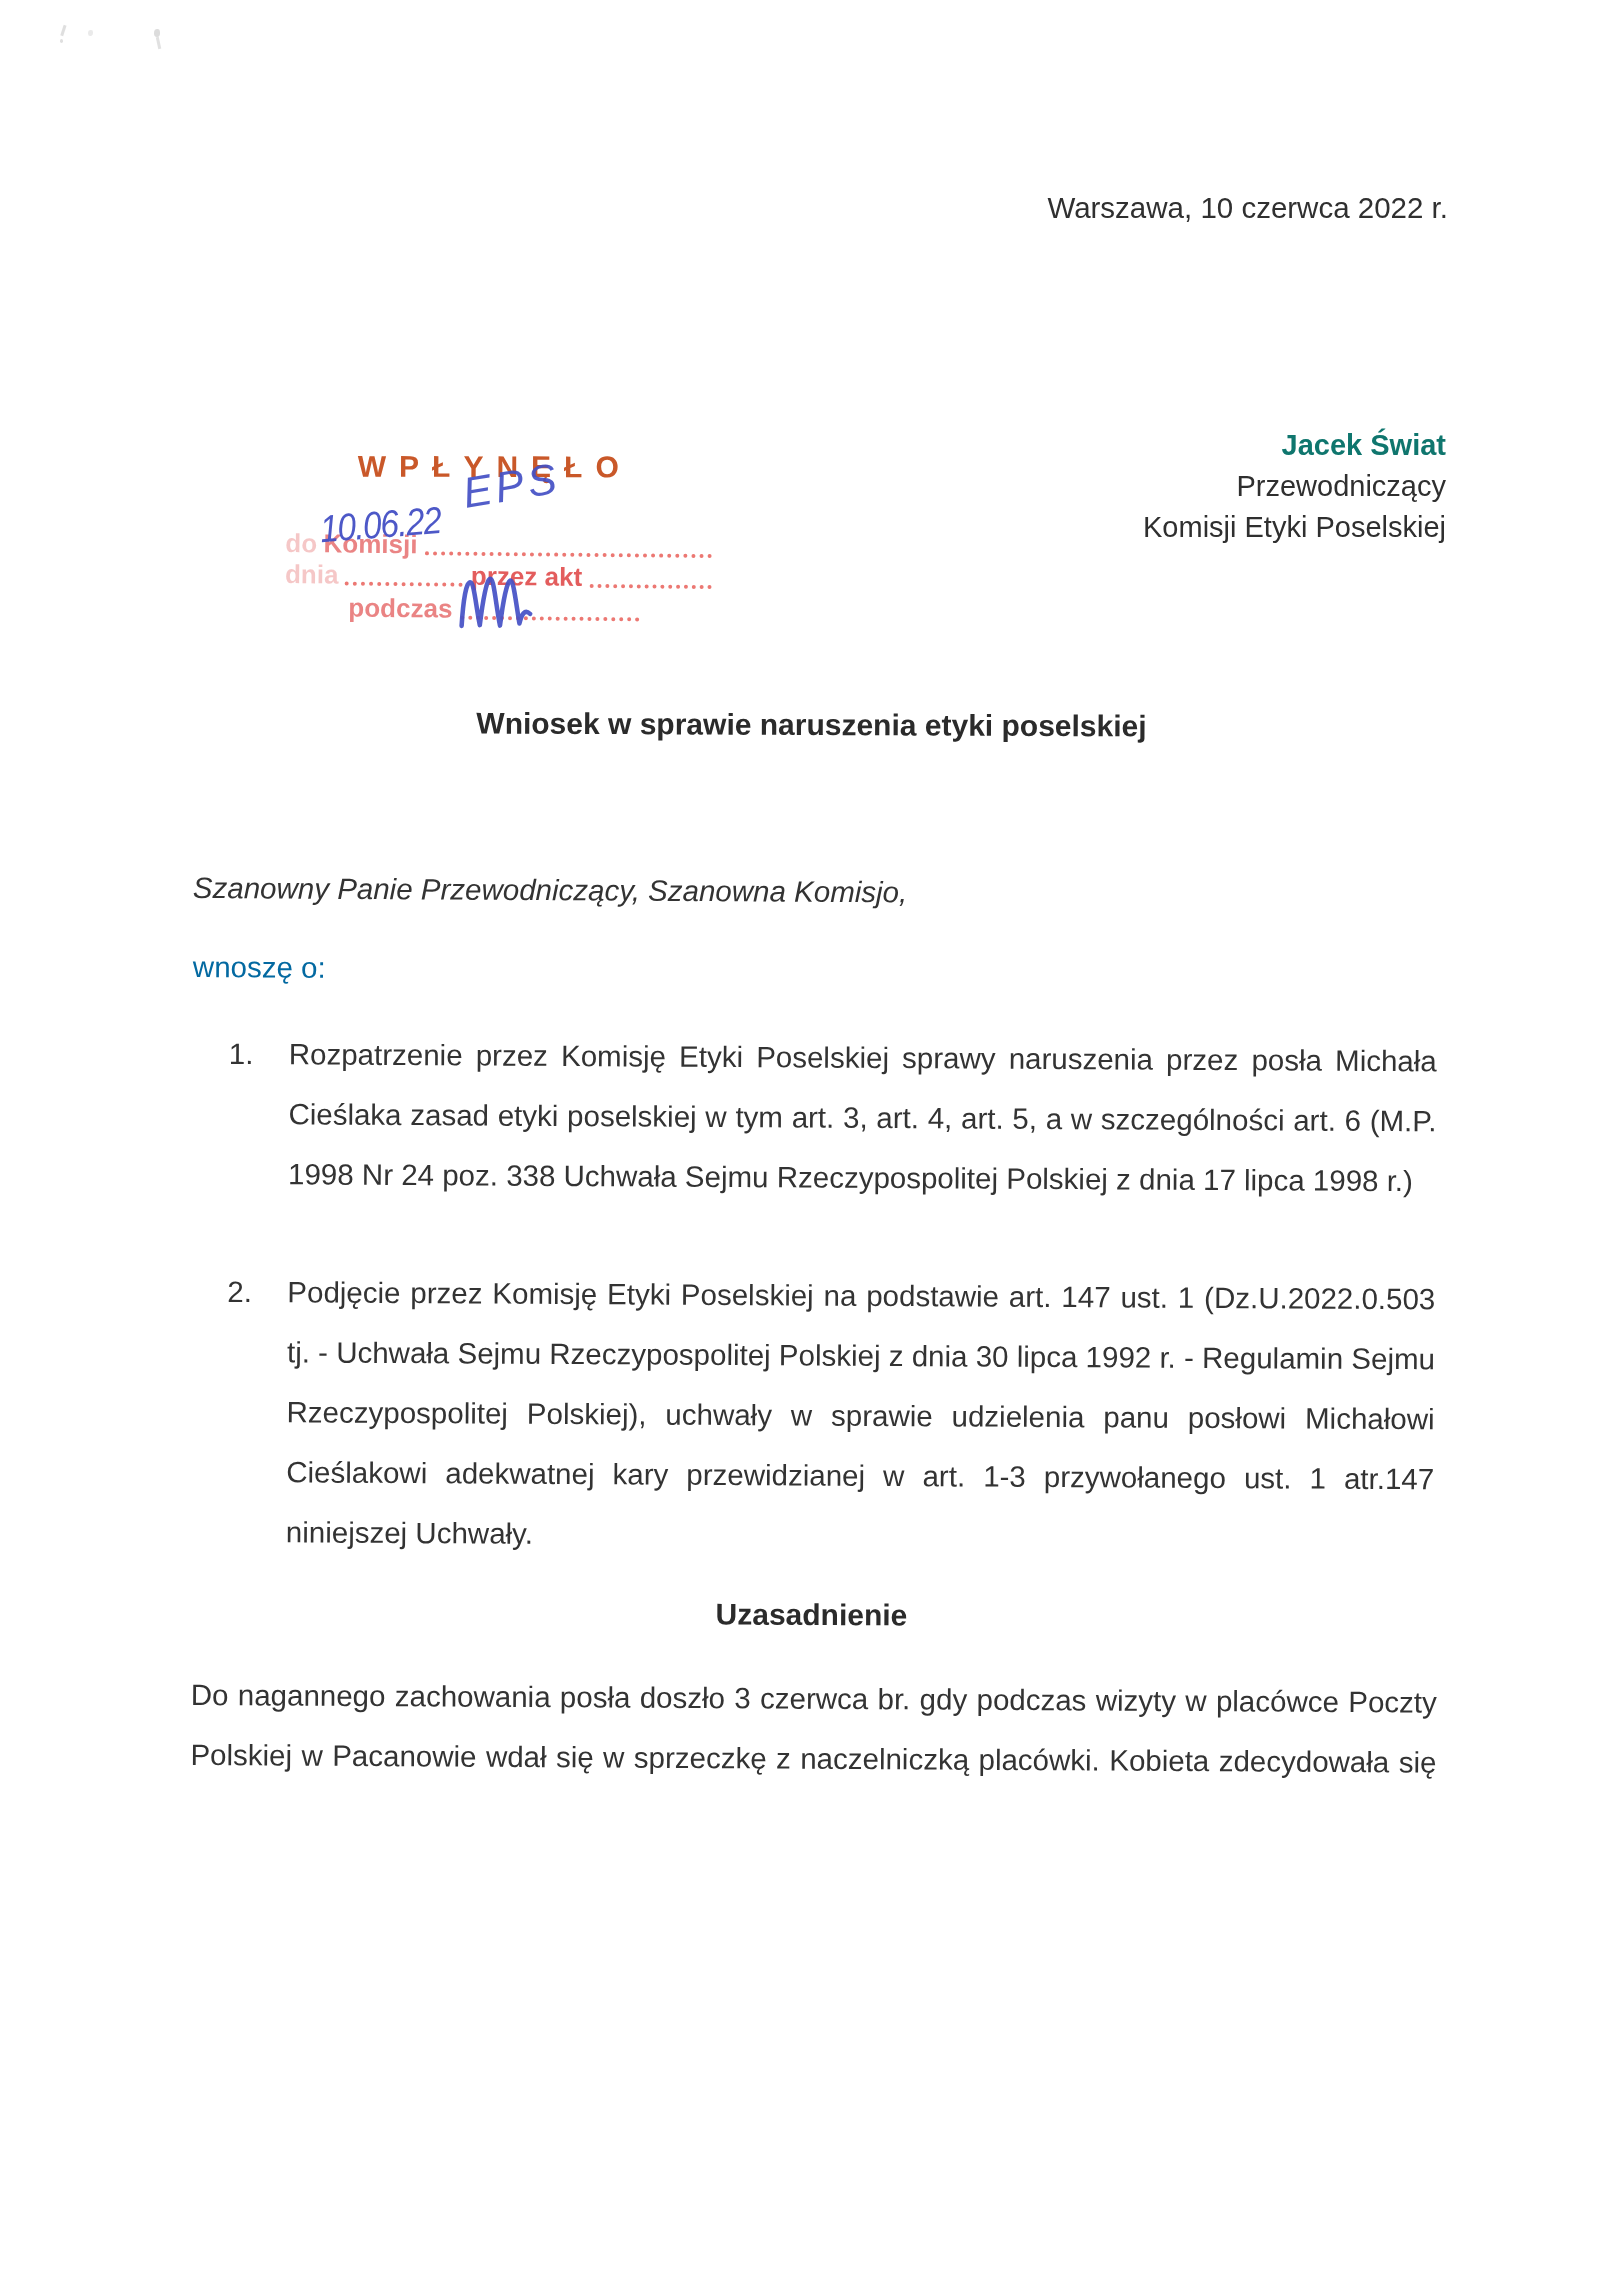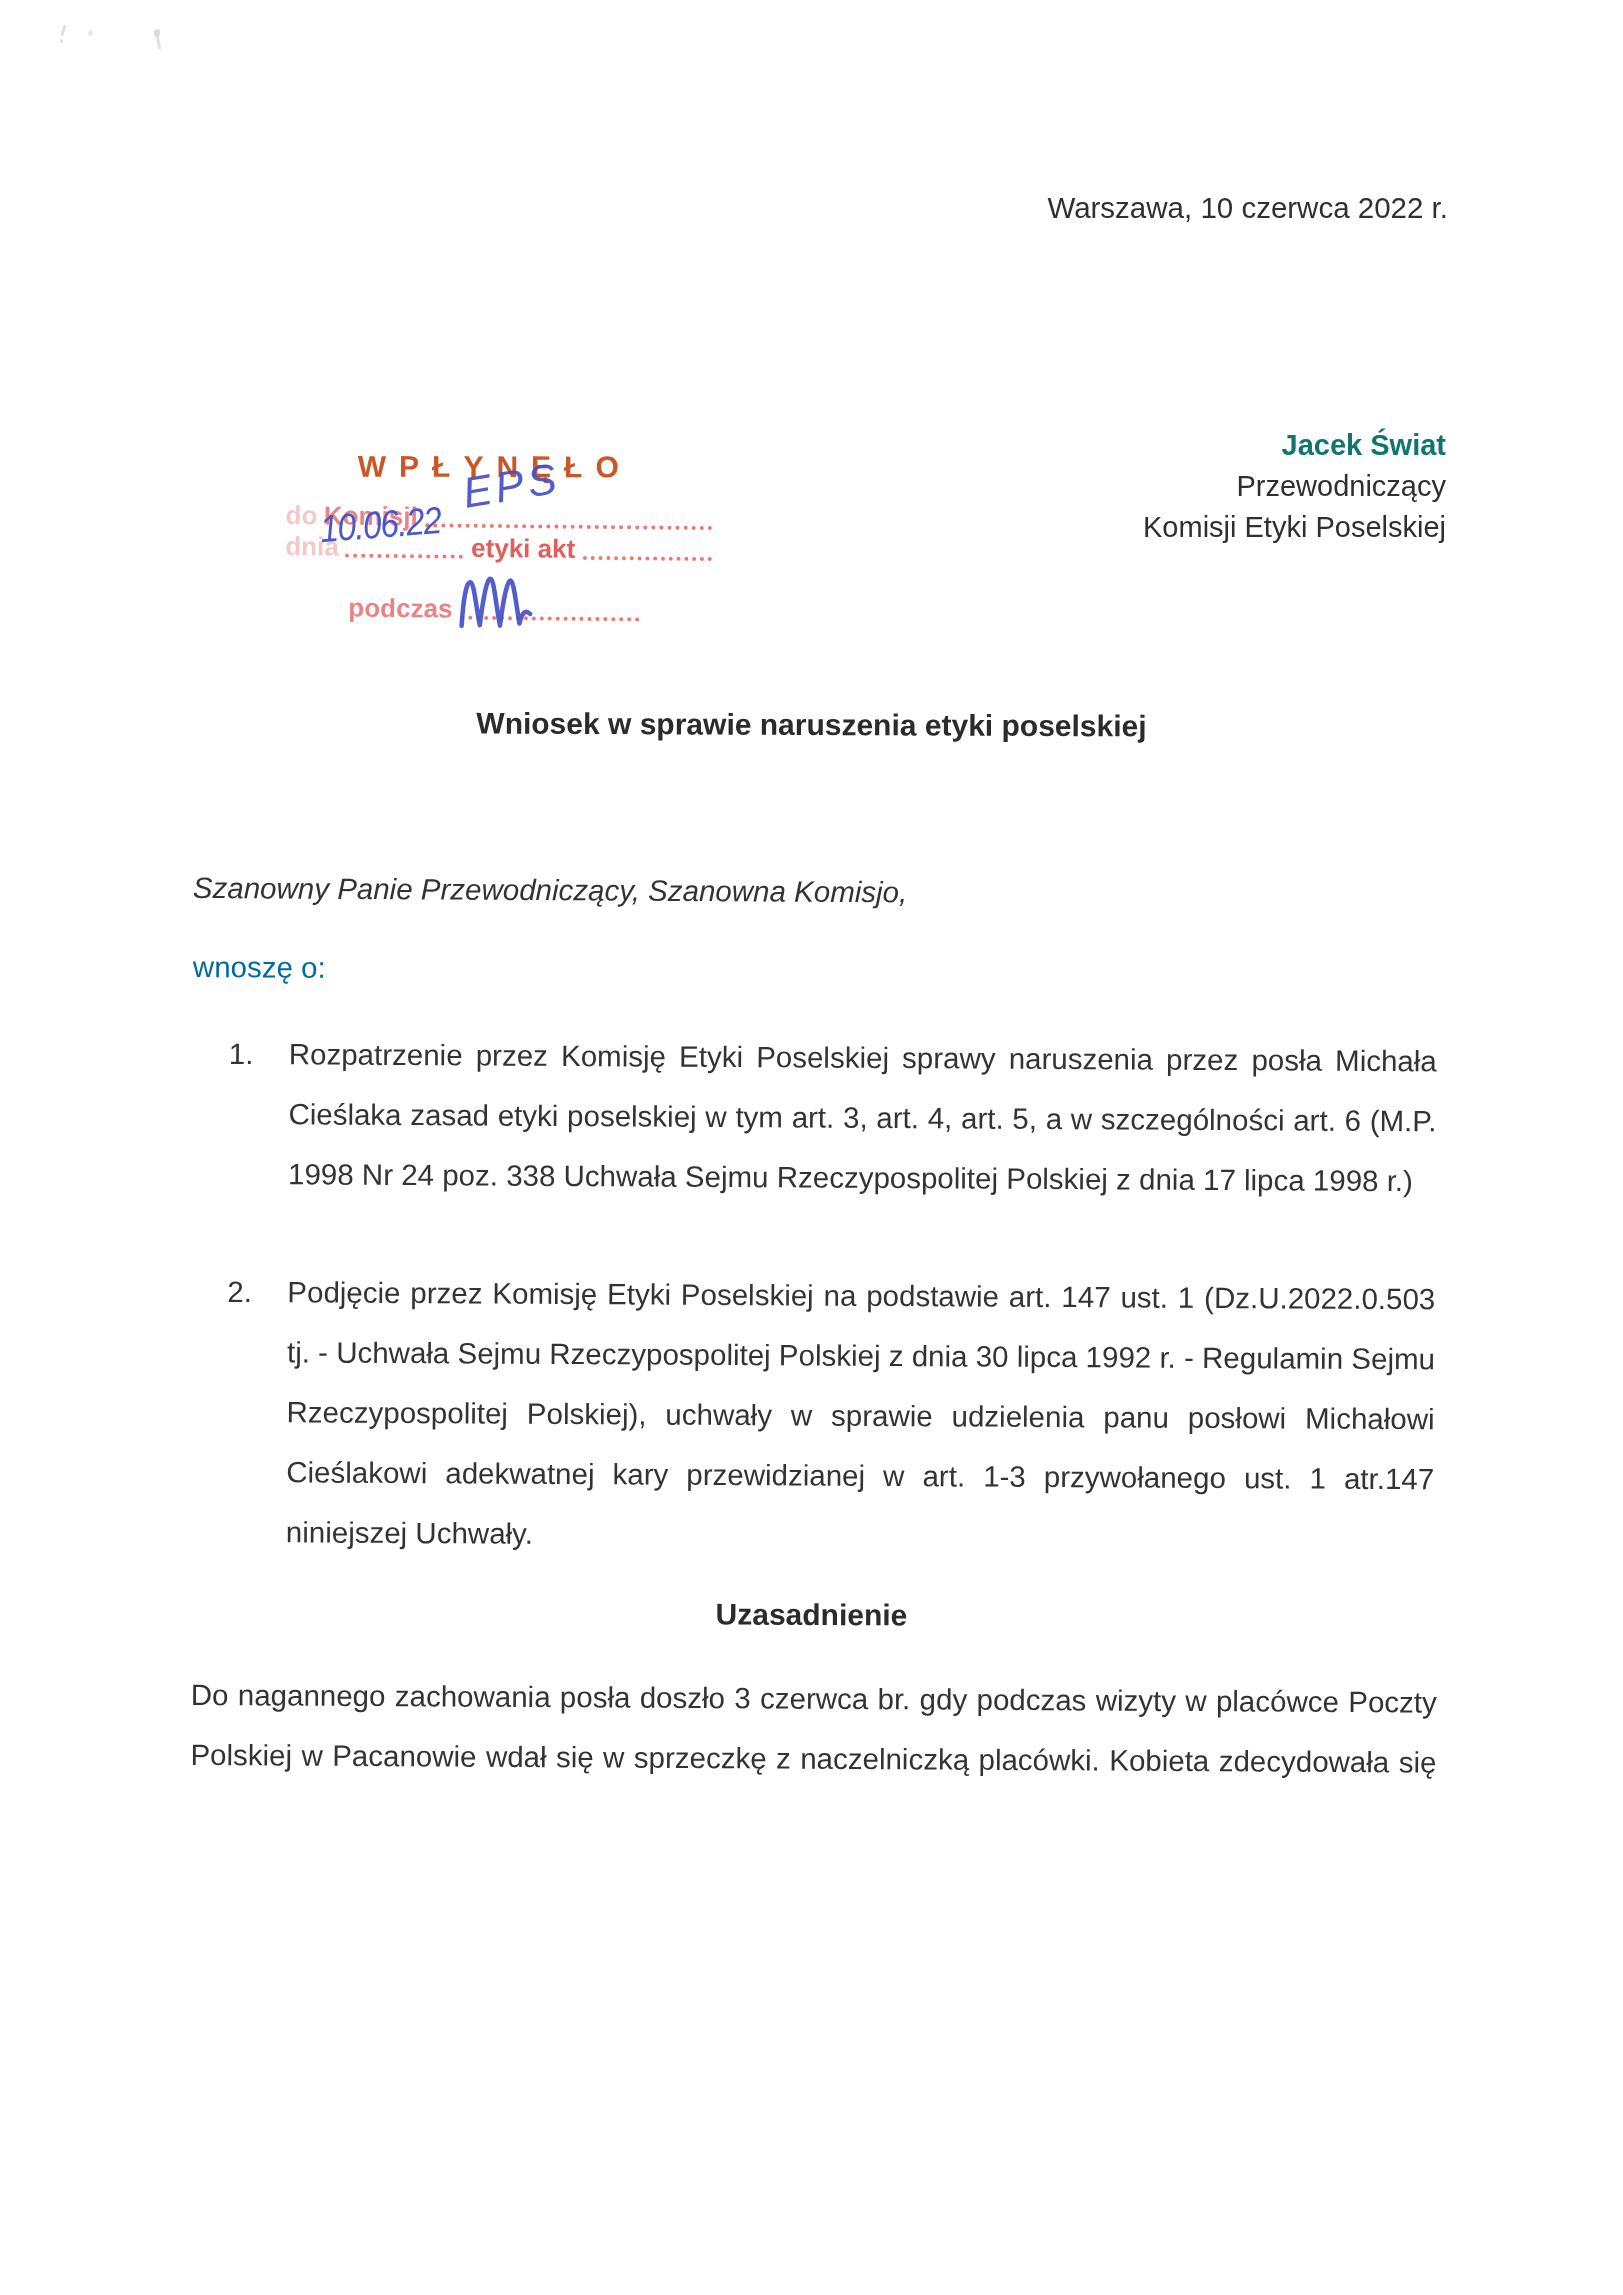--- a/index.html
+++ b/index.html
@@ -164,21 +164,21 @@
     position: absolute;
     display: flex;
     align-items: flex-end;
     font-size: 26px;
     font-weight: 700;
     white-space: nowrap;
   }
   .row-committee { left: 1.3px;  top: 55px;  width: 427px; }
   .row-date      { left: 1.3px;  top: 86px; width: 427px; }
   .row-sign      { left: 65px; top: 147px; width: 291px; }
-  .stamp-label-faint { opacity: 0.32; margin-right: 6.5px; }
+  .stamp-label-faint { opacity: 0.32; margin-right: 6.5px; margin-top: 28px; }
   .stamp-label       { opacity: 0.72; margin-right: 7.9px; }
   .stamp-label-strong{ opacity: 0.95; margin: 0 7.9px; }
   .dots {
     flex: 1;
     border-bottom: 4.6px dotted #ea6a64;
     margin-bottom: 4.6px;
     opacity: 0.9;
   }
   .dots-fixed {
     flex: 0 0 118px;
@@ -237,21 +237,21 @@
 
     <div class="stamp-row row-committee">
       <span class="stamp-label-faint">do</span>
       <span class="stamp-label">Komisji</span>
       <span class="dots"></span>
     </div>
 
     <div class="stamp-row row-date">
       <span class="stamp-label-faint">dnia</span>
       <span class="dots-fixed"></span>
-      <span class="stamp-label-strong">etyki akt</span>
+      <span class="stamp-label-strong">przez akt</span>
       <span class="dots"></span>
     </div>
 
     <div class="stamp-row row-sign">
       <span class="stamp-label">podczas</span>
       <span class="dots"></span>
     </div>
 
     <div class="hand hand-unit">EPS</div>
     <div class="hand hand-date">10.06.22</div>

